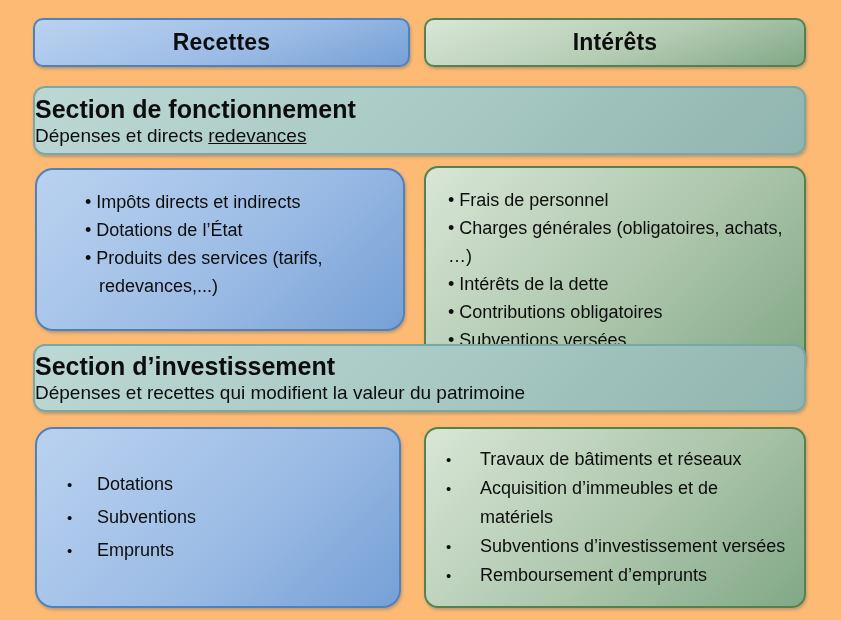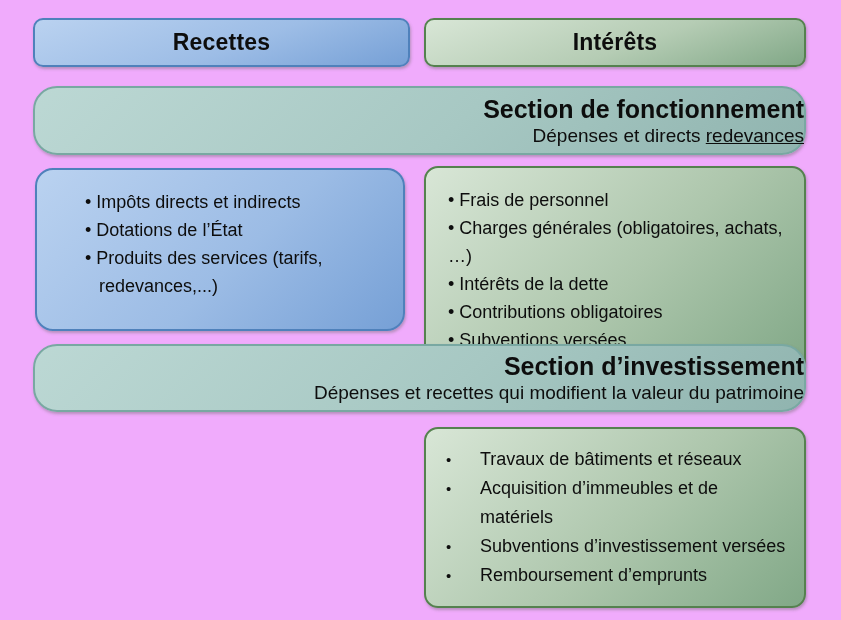--- a/index.html
+++ b/index.html
@@ -5,21 +5,21 @@
   :root {
     --blue-light:#bad2f0; --blue-dark:#76a0d6; --blue-border:#4f81bb;
     --green-light:#d8e6d6; --green-dark:#81a887; --green-border:#55814f;
     --teal-light:#bcd8d4; --teal-dark:#90b4af; --teal-border:#79a8a2;
     --ink:#0d0d0d;
   }
   html,body{margin:0;padding:0;background:#ffffff;}
   .canvas{
     position:relative; width:841px; height:620px; overflow:hidden;
     font-family:"Liberation Sans","DejaVu Sans",sans-serif; color:var(--ink);
-    background:#f0abfc;
+    background:#fdba74;
   }
   .box{
     position:absolute; box-sizing:border-box;
     box-shadow:1px 2px 3px rgba(110,110,110,0.45);
   }
   
   .hdr{
     height:49px; border-radius:10px;
     display:flex; align-items:center; justify-content:center;
     font-weight:bold; font-size:23px; letter-spacing:0.2px;
@@ -29,24 +29,24 @@
     background:linear-gradient(160deg,var(--blue-light) 0%,#9dbde6 55%,var(--blue-dark) 100%);
     border:2px solid var(--blue-border);
   }
   .hdr-green{
     left:424px; top:18px; width:382px;
     background:linear-gradient(160deg,var(--green-light) 0%,#b5ccb4 55%,var(--green-dark) 100%);
     border:2px solid var(--green-border);
   }
   
   .banner{
-    left:33px; width:773px; border-radius:24px;
+    left:33px; width:773px; border-radius:12px;
     background:linear-gradient(135deg,var(--teal-light) 0%,#a7c8c3 55%,var(--teal-dark) 100%);
     border:2px solid var(--teal-border);
-    display:flex; flex-direction:column; align-items:flex-end; justify-content:center;
+    display:flex; flex-direction:column; align-items:flex-start; justify-content:center;
     text-align:center;
   }
   .banner-1{ top:86px; height:69px; }
   .banner-2{ top:344px; height:68px; }
   .banner-title{ font-weight:bold; font-size:25px; line-height:30px; }
   .banner-sub{ font-size:19px; line-height:24px; }
   .banner-sub .u{ text-decoration:underline; }
   
   .content-blue{
     background:linear-gradient(135deg,var(--blue-light) 0%,#9cbce5 55%,var(--blue-dark) 100%);
@@ -111,20 +111,27 @@
         <li>Contributions obligatoires</li>
         <li>Subventions versées</li>
       </ul>
   </div>
 
   <div class="box banner banner-2">
     <div class="banner-title">Section d’investissement</div>
     <div class="banner-sub">Dépenses et recettes qui modifient la valeur du patrimoine</div>
   </div>
 
+  <div class="box content-blue bot-blue">
+    <ul class="dot-list">
+        <li>Dotations</li>
+        <li>Subventions</li>
+        <li>Emprunts</li>
+      </ul>
+  </div>
 
   <div class="box content-green bot-green">
     <ul class="dot-list">
         <li>Travaux de bâtiments et réseaux</li>
         <li>Acquisition d’immeubles et de matériels</li>
         <li>Subventions d’investissement versées</li>
         <li>Remboursement d’emprunts</li>
       </ul>
   </div>
 

